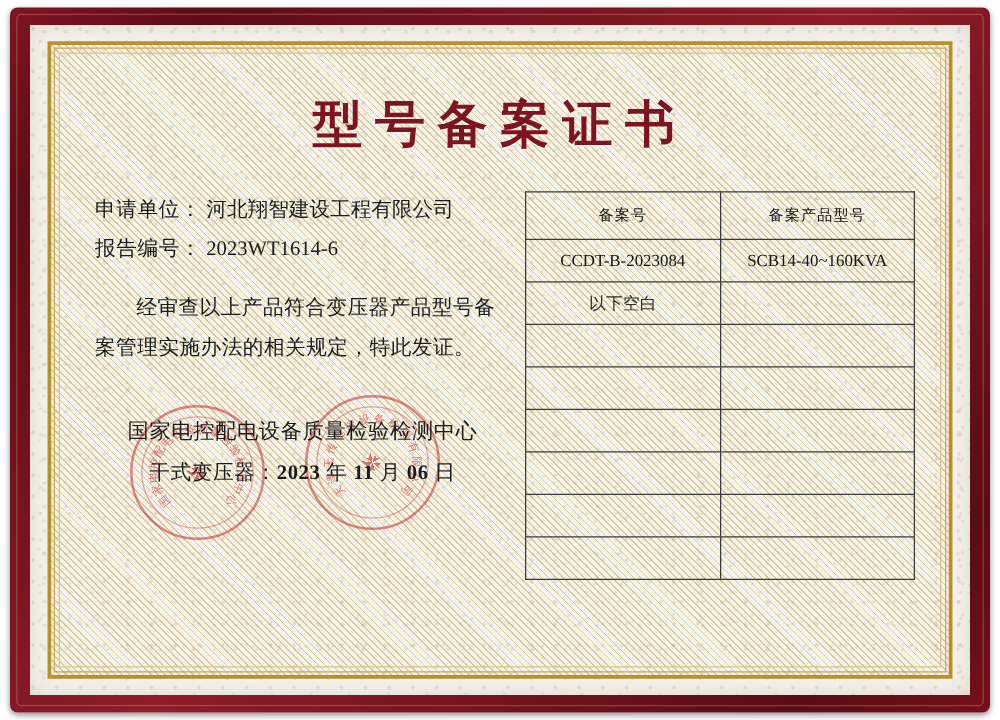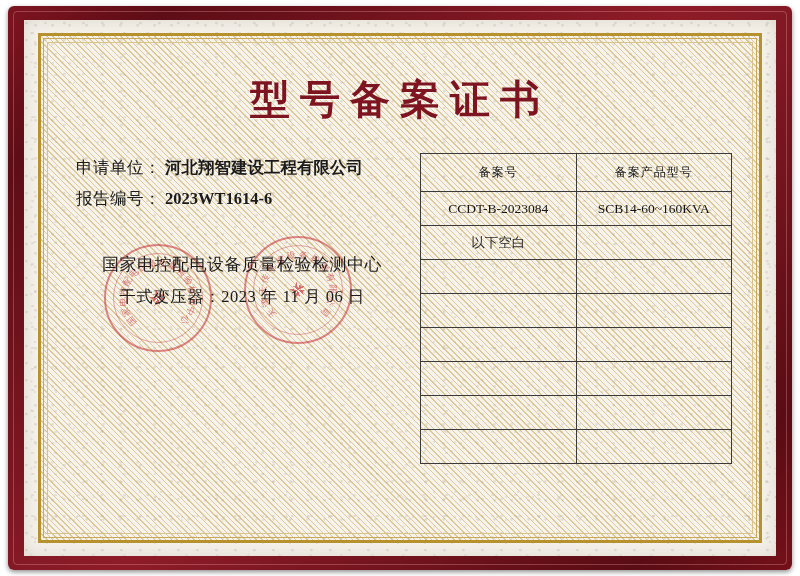--- a/index.html
+++ b/index.html
@@ -134,21 +134,21 @@
     padding-left: 12px;
     box-sizing: border-box;
   }
   .field-line {
     font-size: 16.5px;
     color: #1b1b1b;
     line-height: 1.85;
     white-space: nowrap;
   }
   .field-label { letter-spacing: 0.5px; }
-  .field-value { font-weight: 700; margin-left: 4px; text-align: center; }
+  .field-value { font-weight: 400; margin-left: 4px; text-align: center; }
 
   #statement {
     margin-top: 16px;
     font-size: 16.5px;
     color: #1b1b1b;
     line-height: 1.95;
     text-indent: 2em;
     letter-spacing: 0.4px;
   }
 
@@ -160,21 +160,21 @@
   }
   .issuer-line {
     font-size: 17px;
     color: #1b1b1b;
     line-height: 1.95;
     letter-spacing: 0.5px;
     position: relative;
     z-index: 3;
   }
   .issue-date { font-size: 16.5px; }
-  .issue-date b { font-weight: 400; }
+  .issue-date b { font-weight: 700; }
 
   
   .seal {
     position: absolute;
     width: 104px;
     height: 104px;
     border-radius: 50%;
     border: 2.5px solid rgba(196,36,42,0.62);
     z-index: 2;
     pointer-events: none;
@@ -287,20 +287,21 @@
 
         <div id="left-col">
 
           <div class="field-line">
             <span class="field-label">申请单位：</span><span class="field-value">河北翔智建设工程有限公司</span>
           </div>
           <div class="field-line">
             <span class="field-label">报告编号：</span><span class="field-value">2023WT1614-6</span>
           </div>
 
+          <div id="statement">经审查以上产品符合变压器产品型号备案管理实施办法的相关规定，特此发证。</div>
 
           <div id="issuer-block">
 
             <div class="seal" id="seal-left">
               <div class="seal-ring"></div>
             <div class="seal-text">
                   <span style="transform: rotate(-130deg) translate(-50%, -41px);">国</span>
                   <span style="transform: rotate(-112.667deg) translate(-50%, -41px);">家</span>
                   <span style="transform: rotate(-95.3333deg) translate(-50%, -41px);">电</span>
                   <span style="transform: rotate(-78deg) translate(-50%, -41px);">控</span>
@@ -356,21 +357,21 @@
           <table class="reg-table">
             <thead>
               <tr>
                 <th>备案号</th>
                 <th>备案产品型号</th>
               </tr>
             </thead>
             <tbody>
               <tr>
                 <td class="data">CCDT-B-2023084</td>
-                <td class="data">SCB14-60~160KVA</td>
+                <td class="data">SCB14-40~160KVA</td>
               </tr>
               <tr>
                 <td class="blankmark">以下空白</td>
                 <td class="data"></td>
               </tr>
               <tr>
                 <td class="data"></td>
                 <td class="data"></td>
               </tr>
               <tr>

